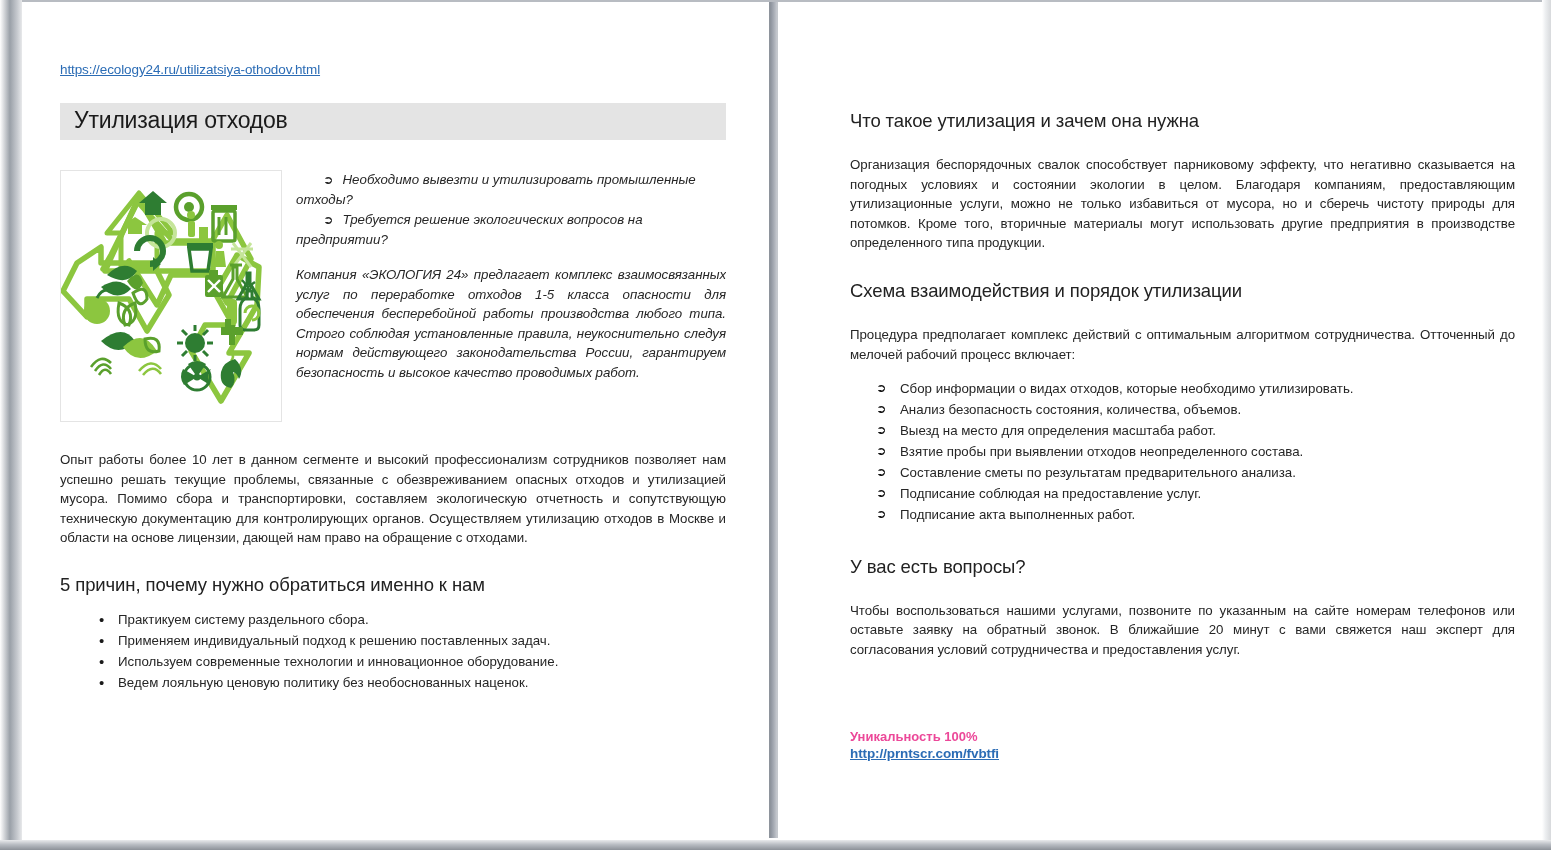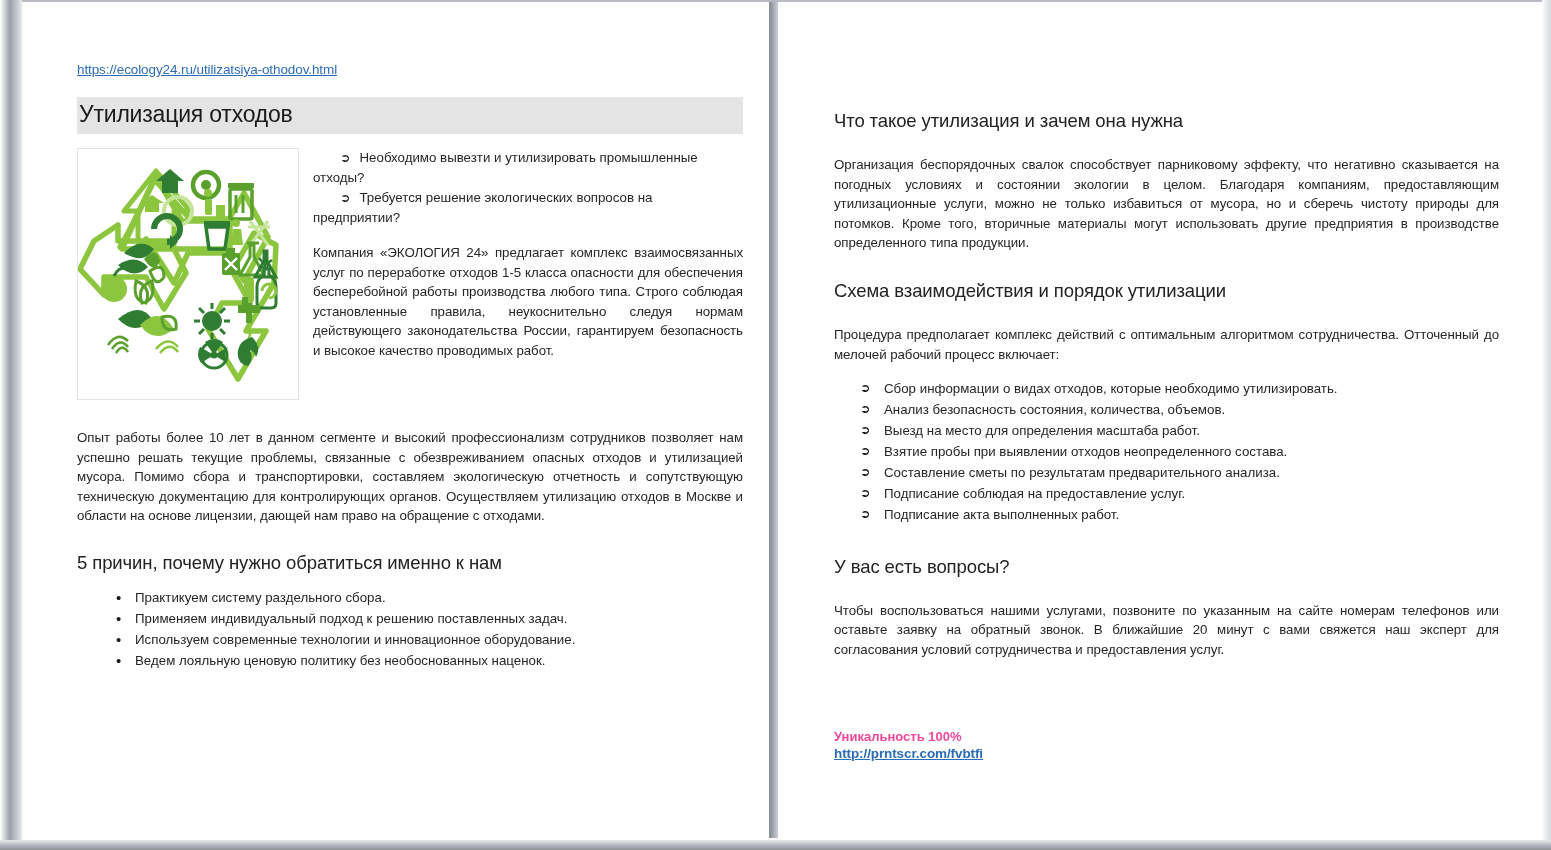--- a/index.html
+++ b/index.html
@@ -74,46 +74,46 @@
   }
   .page-divider {
     position: absolute;
     left: 771px; top: 2px;
     width: 6px; height: 836px;
     background: linear-gradient(to right, #9096a0 0%, #a9aeb6 50%, #c7cad0 100%);
   }
 
   .page-inner-left {
     position: absolute;
-    left: 53px;
+    left: 36px;
     top: 58px;
     width: 666px;
   }
   .page-inner-right {
     position: absolute;
-    left: 56px;
+    left: 72px;
     top: 108px;
     width: 665px;
   }
 
   
   a.doclink, .doclink {
     color: #2b6cb5;
     text-decoration: underline;
     font-size: 13.5px;
     font-family: "Liberation Sans", sans-serif;
     letter-spacing: -0.1px;
     display: inline-block;
   }
 
   .title-band {
     background: #e4e4e4;
     width: 666px;
-    padding: 5px 0 7px 2px;
-    margin-top: 19px;
+    padding: 5px 0 7px 14px;
+    margin-top: 25px;
     box-sizing: border-box;
   }
   .title-band .title-text {
     font-size: 23px;
     font-weight: 400;
     color: #1a1a1a;
     line-height: 1.1;
     letter-spacing: -0.2px;
   }
 
@@ -128,22 +128,23 @@
   .body-text {
     font-size: 13.3px;
     color: #262626;
     line-height: 1.47;
     text-align: justify;
     letter-spacing: -0.05px;
   }
 
   
   .pic-row {
-    margin-top: 14px;
+    margin-top: 30px;
     overflow: hidden;
+    font-style: italic;
   }
   .pic-frame {
     float: left;
     width: 222px;
     height: 252px;
     border: 1px solid #e4e4e4;
     box-sizing: border-box;
     background: #ffffff;
     margin-right: 14px;
   }

